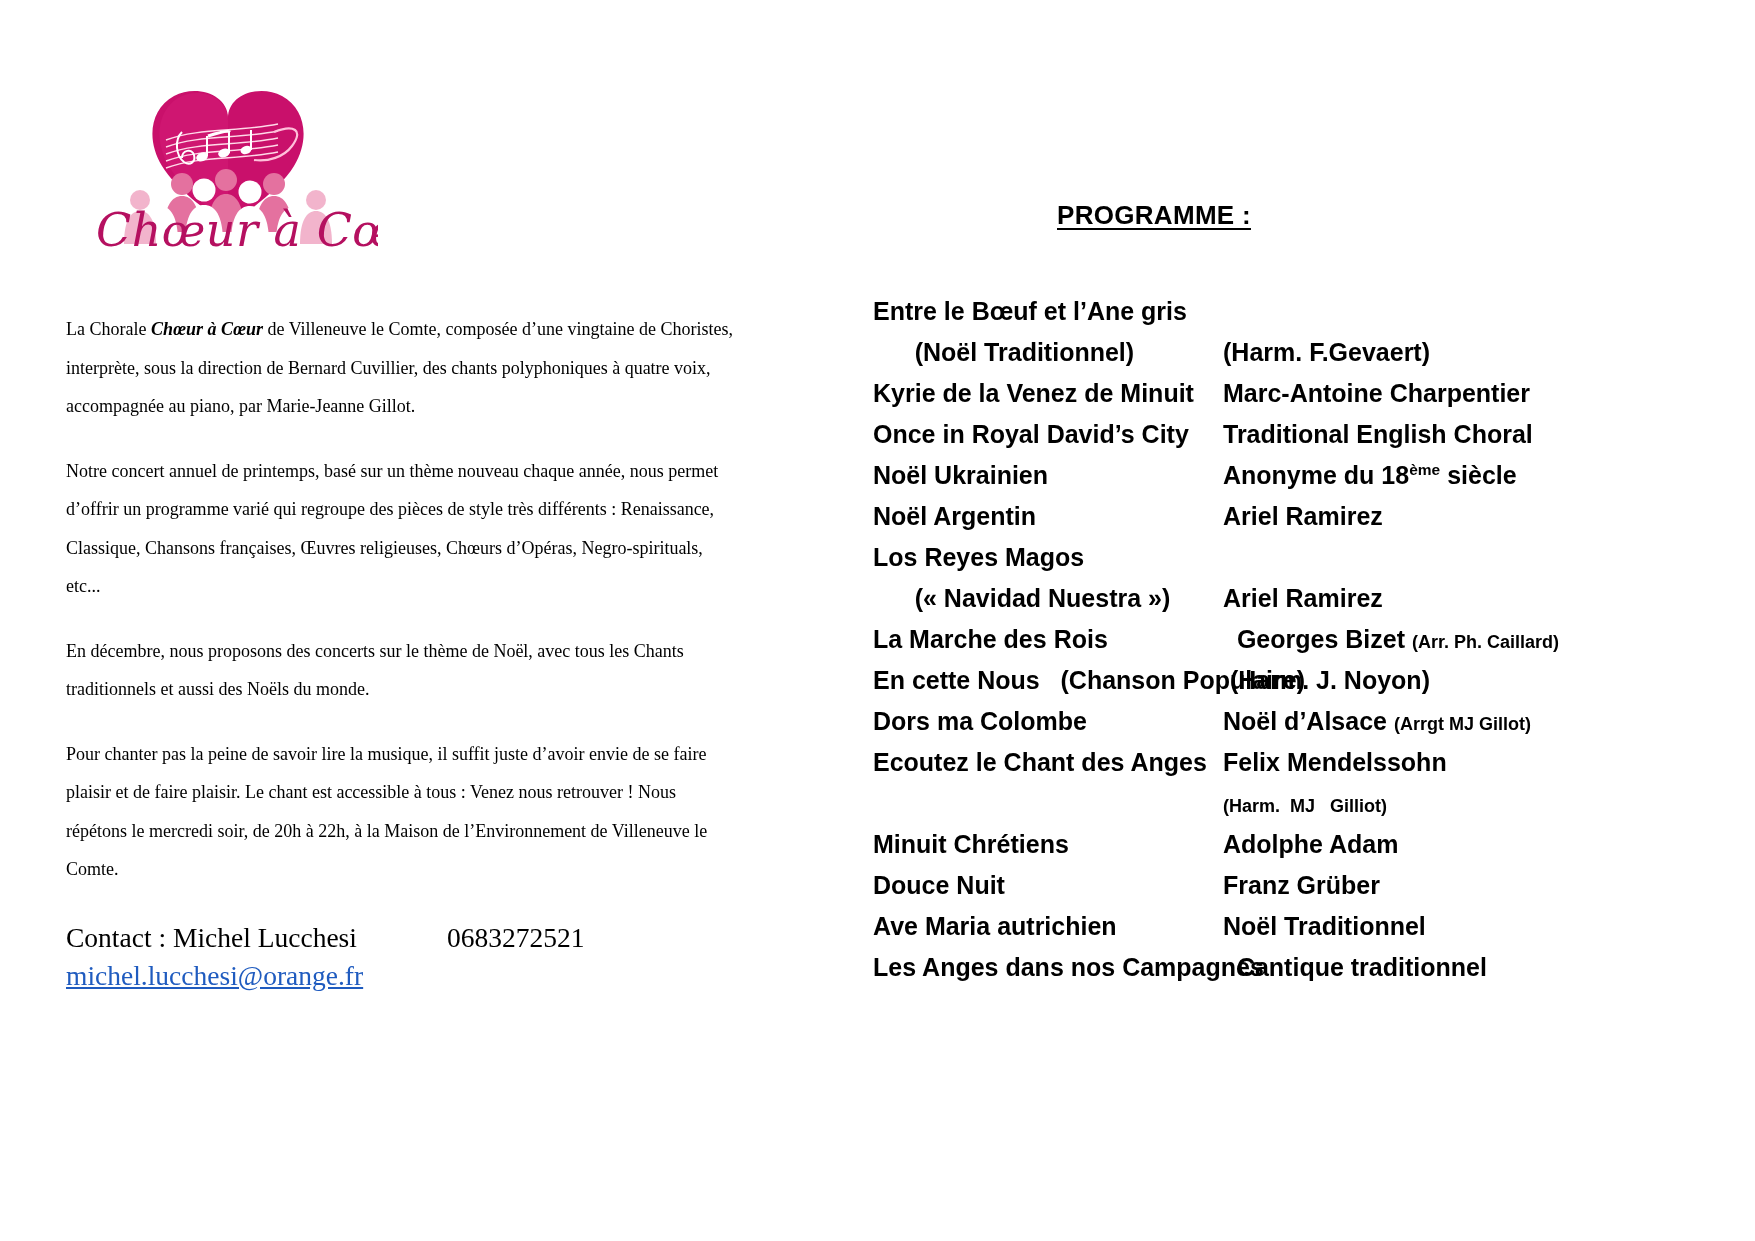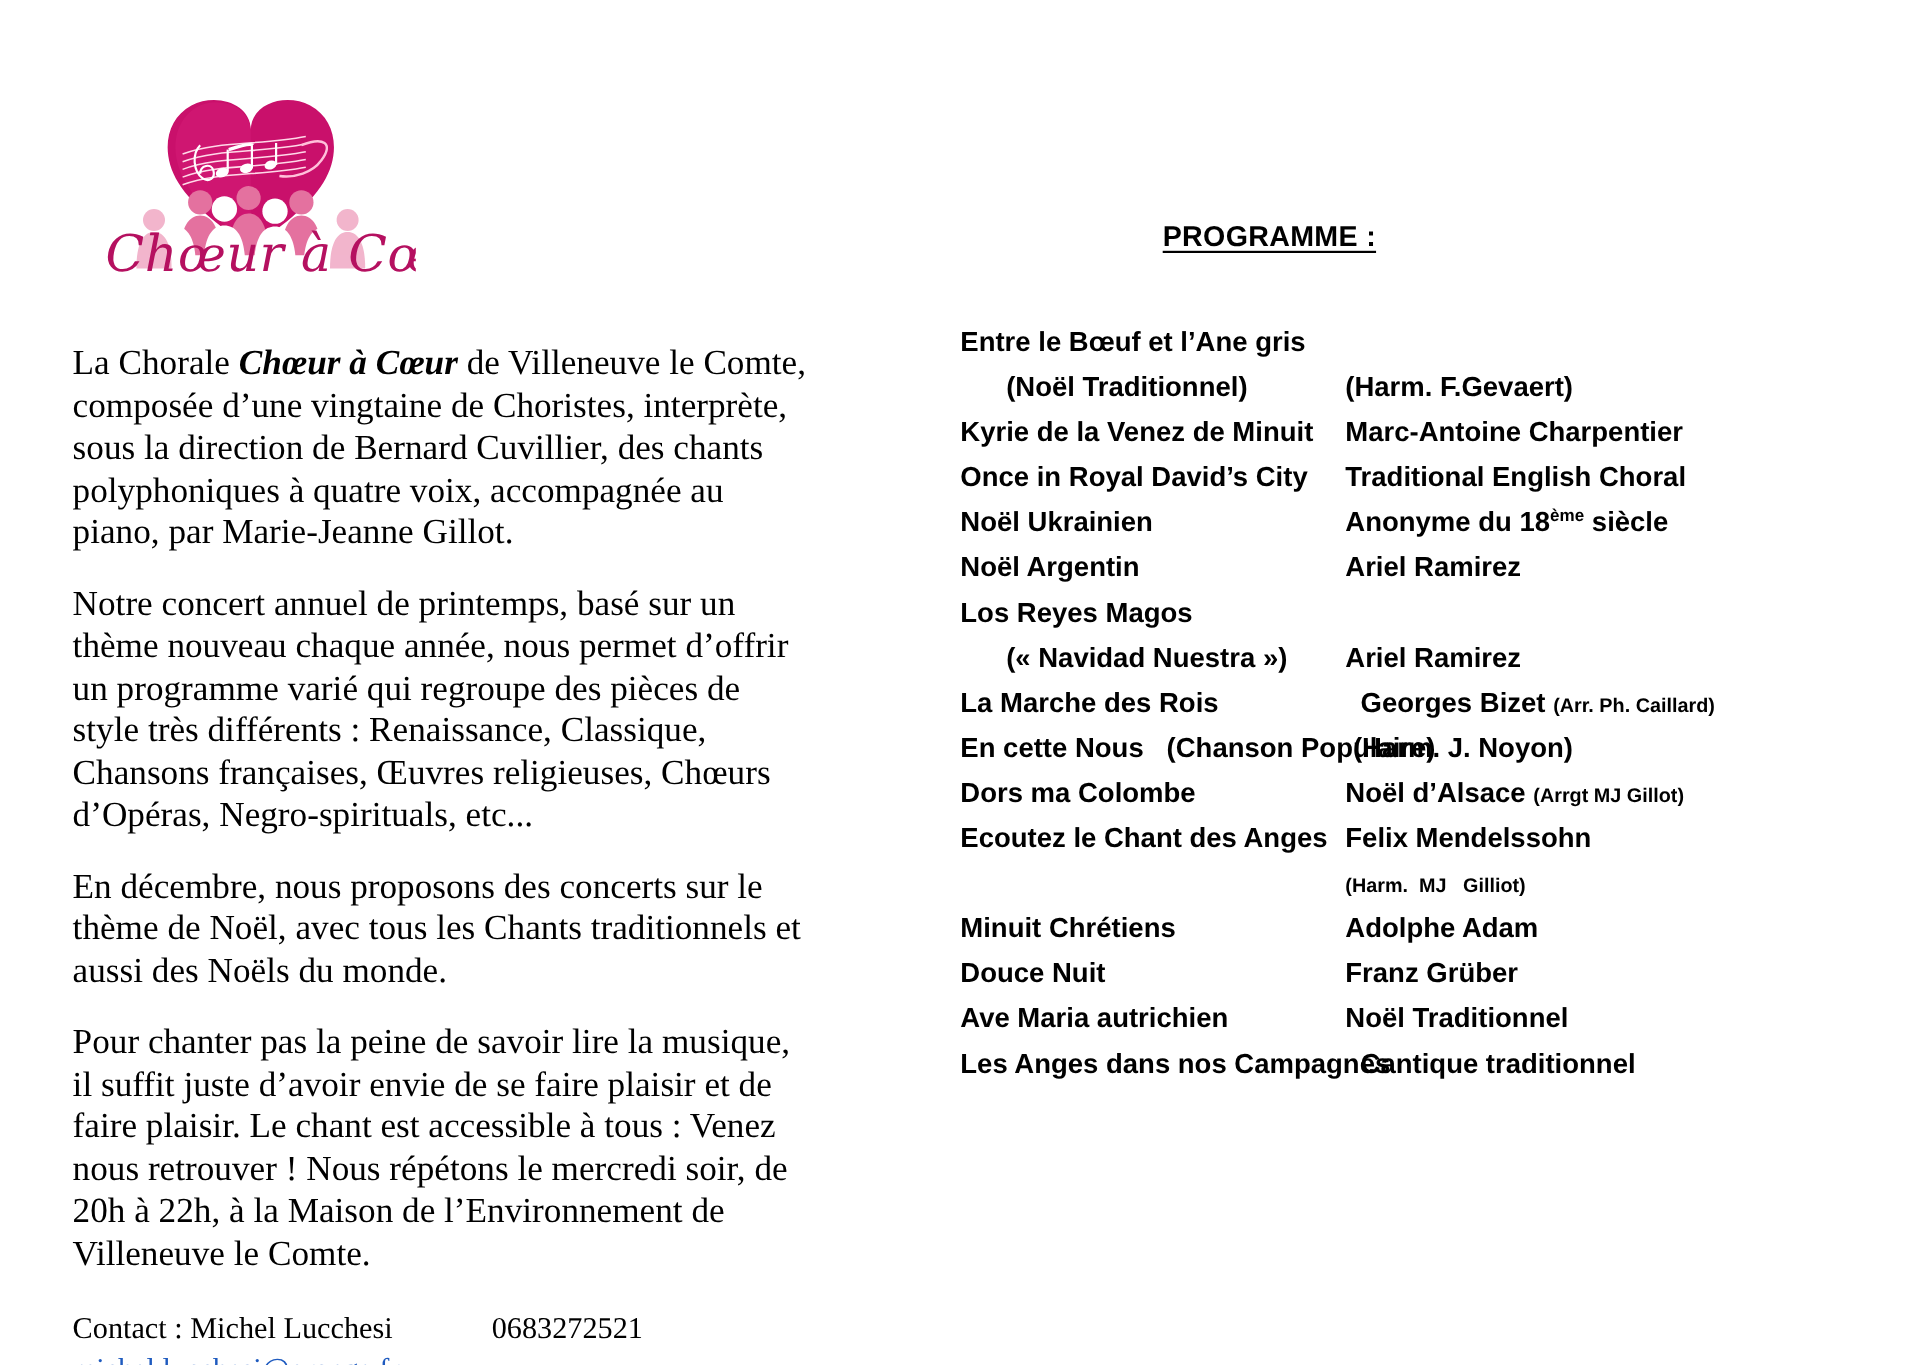--- a/index.html
+++ b/index.html
@@ -28,21 +28,21 @@
 
   
   #left-column {
     position: absolute;
     left: 66px;
     top: 310px;
     width: 690px;
   }
   .para {
     font-family: "Liberation Serif", "DejaVu Serif", serif;
-    font-size: 32px;
+    font-size: 18px;
     line-height: 38.5px;
     color: #000;
     margin: 0 16px 26px 0;
     text-align: left;
     white-space: pre-line;
   }
   .choir-name-inline {
     font-weight: bold;
     font-style: italic;
   }

